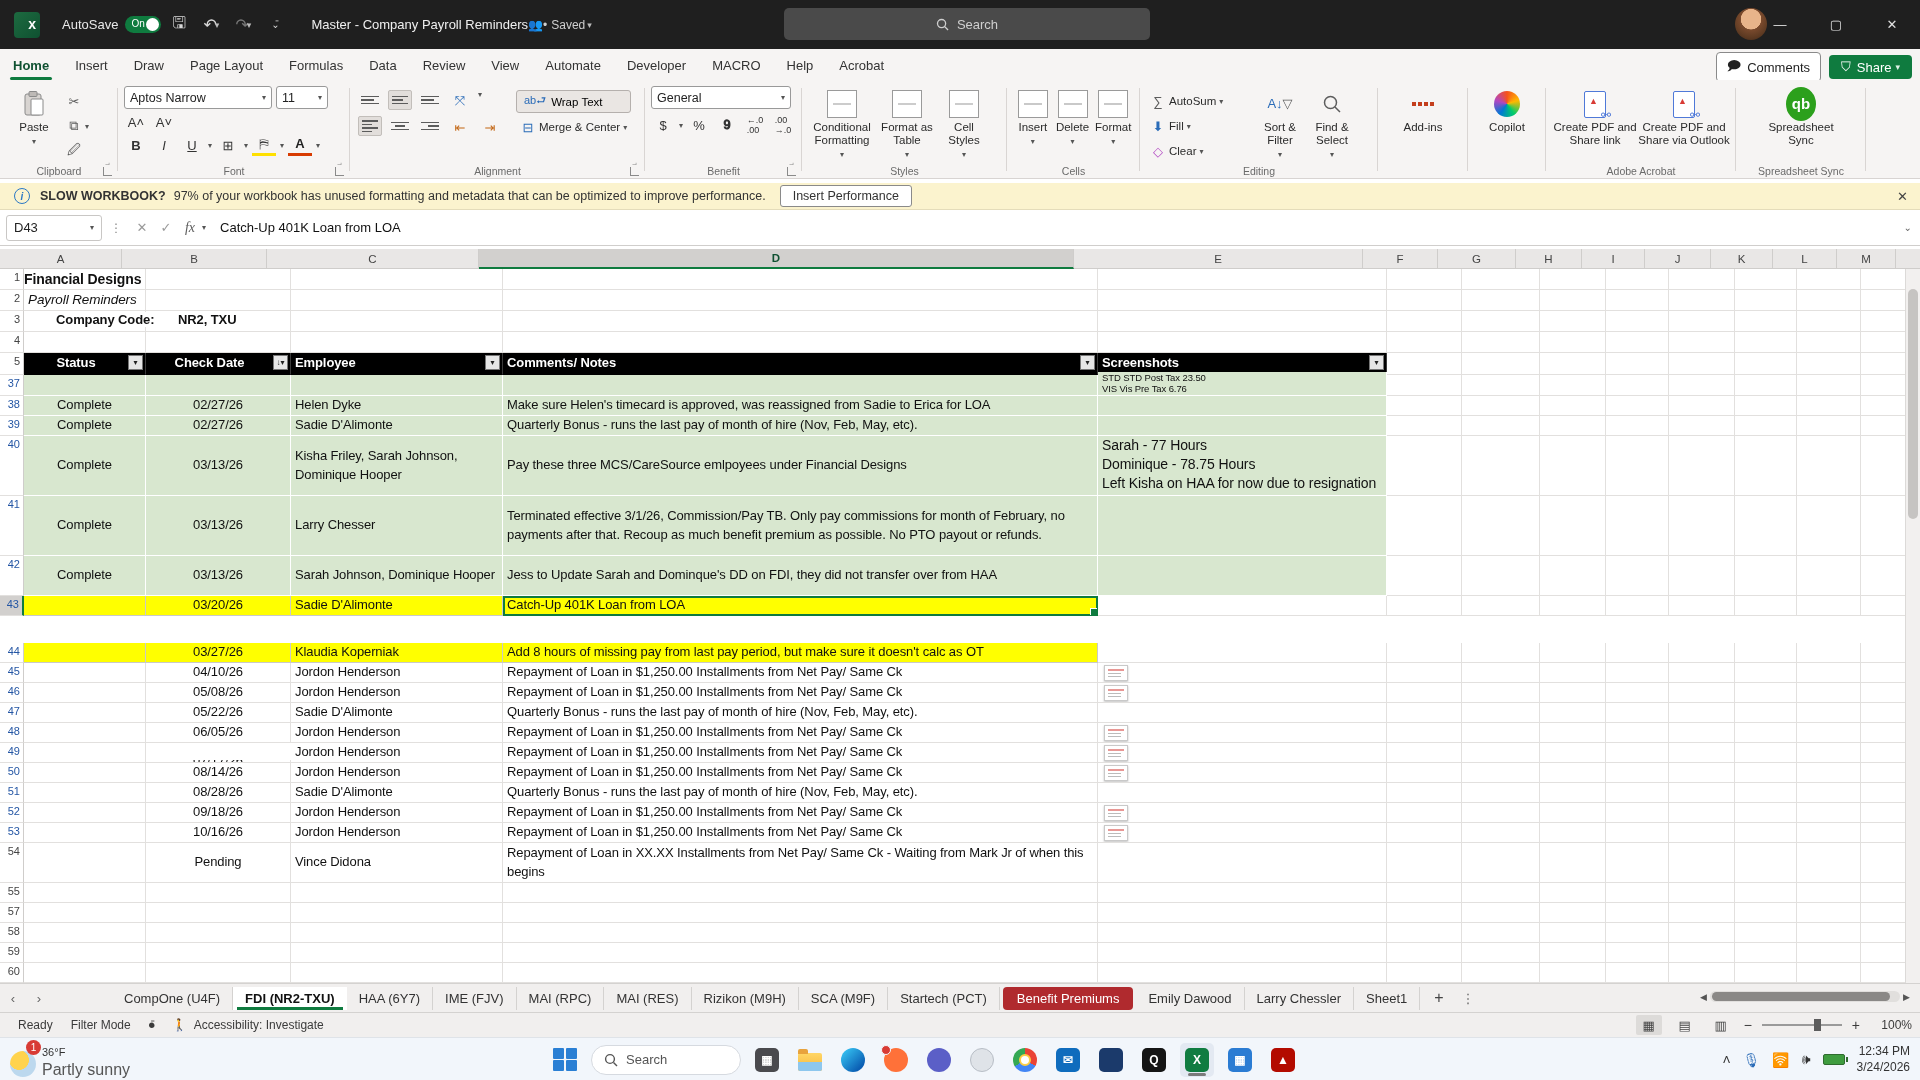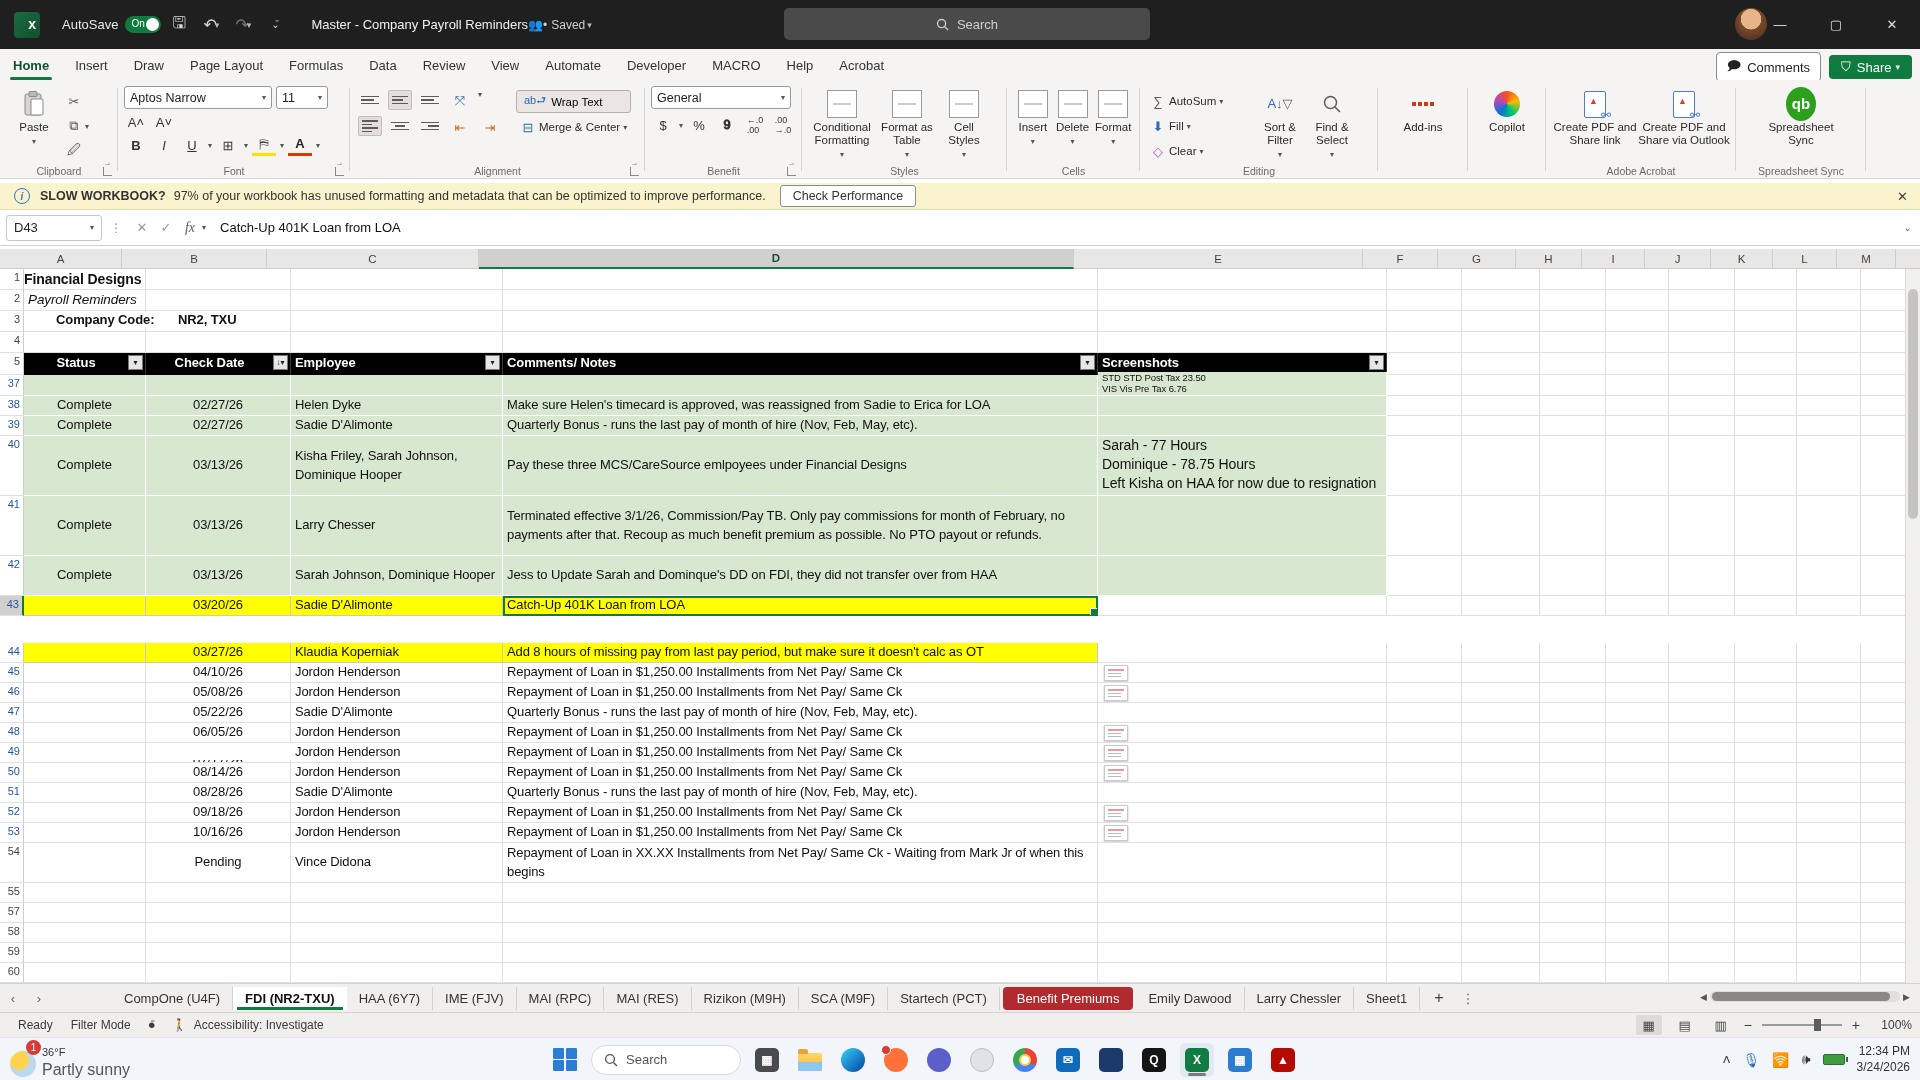--- a/index.html
+++ b/index.html
@@ -534,21 +534,21 @@
       <span>Spreadsheet Sync</span>
     </div>
     <div class="grp-label">Spreadsheet Sync</div>
   </div>
 </div>
 
 <div id="warnbar">
   <div class="info-ico">i</div>
   <b>SLOW WORKBOOK?</b>
   <span style="margin-left:8px;">97% of your workbook has unused formatting and metadata that can be optimized to improve performance.</span>
-  <div class="checkperf">Check Performance</div>
+  <div class="checkperf">Insert Performance</div>
   <div class="warn-x">✕</div>
 </div>
 
 <div id="formulabar">
   <div id="namebox">
       <span>D43</span>
       <span class="dd">▾</span>
     </div>
   <span class="fb-dots">⋮</span>
   <span class="fb-ico">✕</span>

